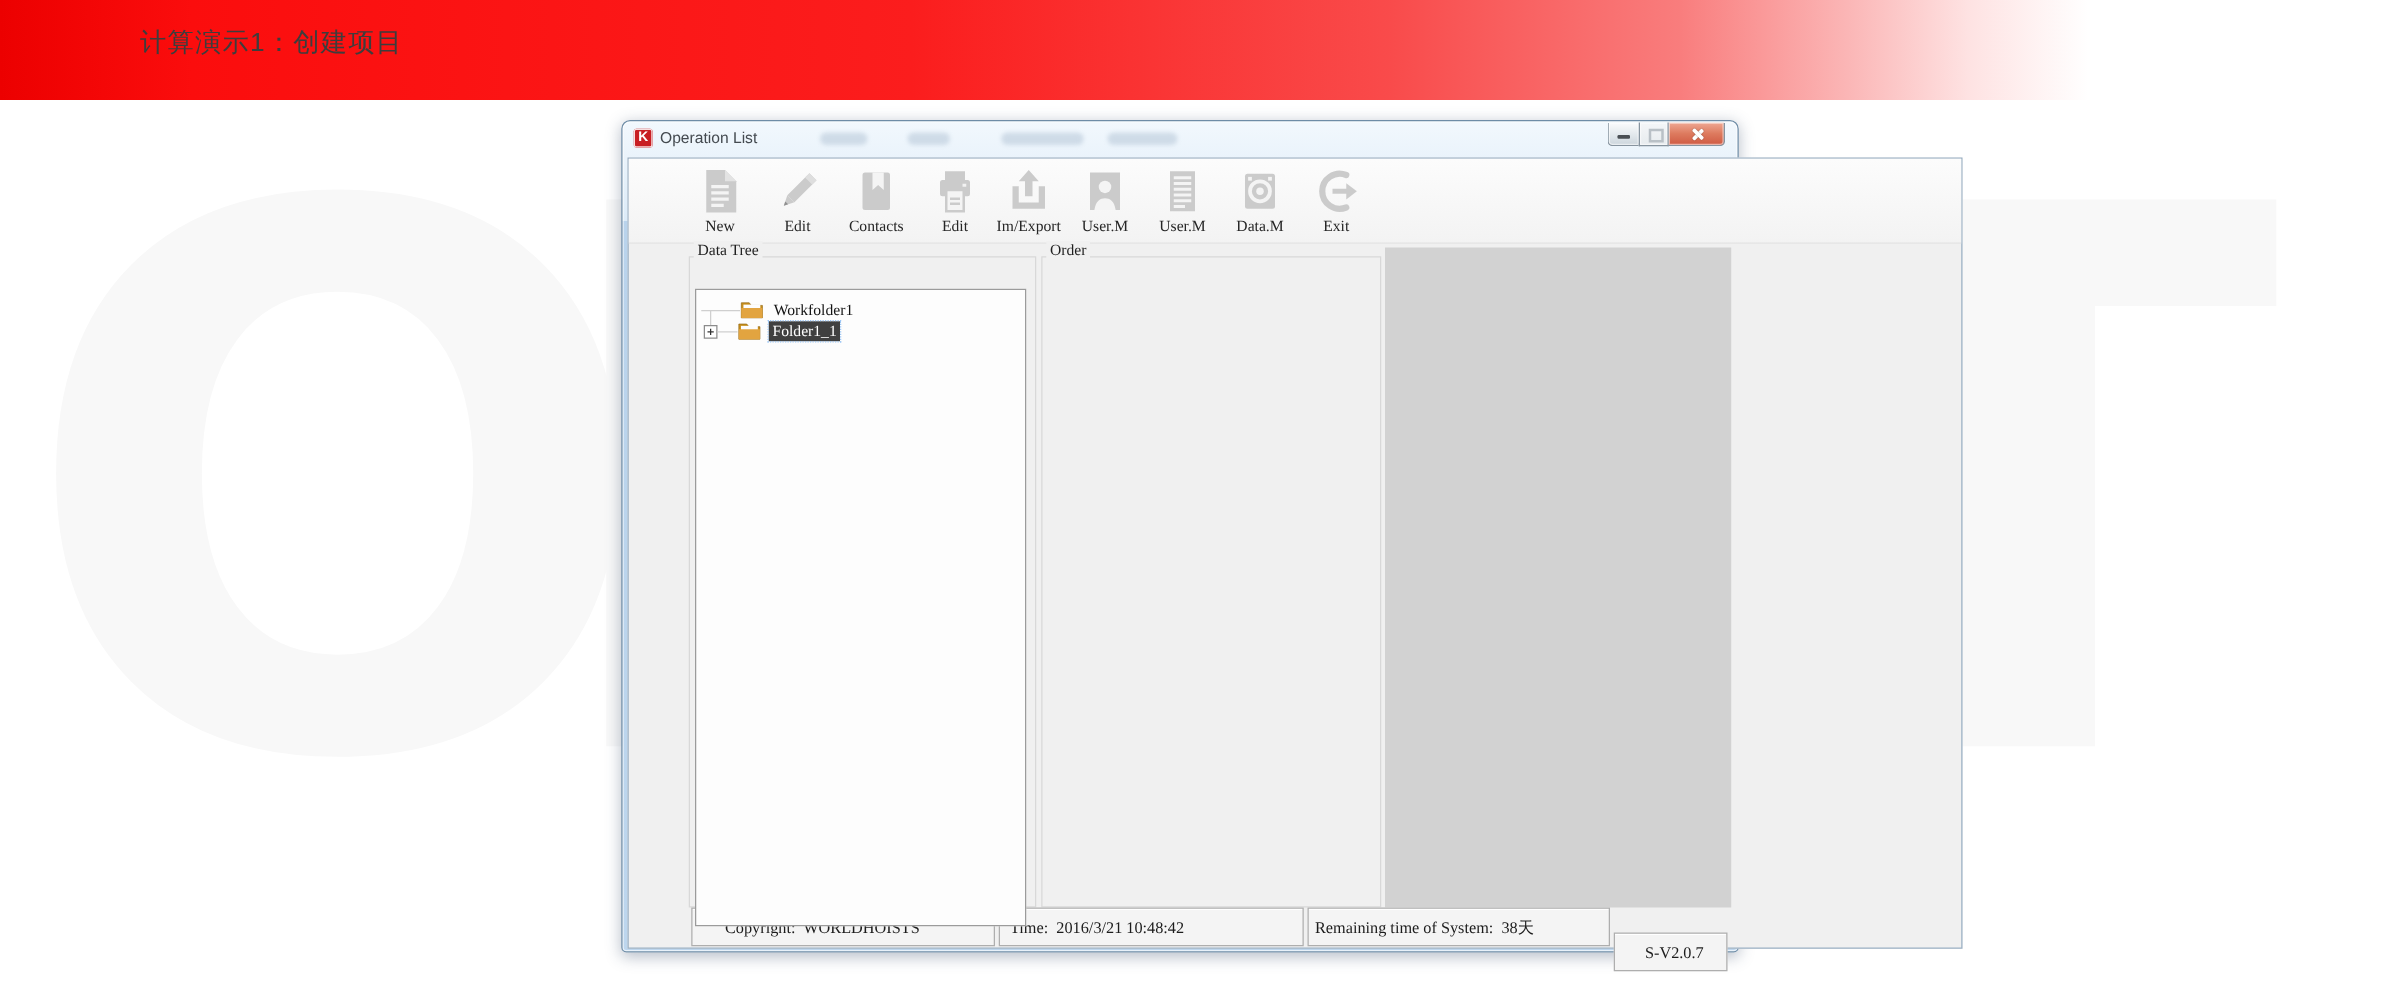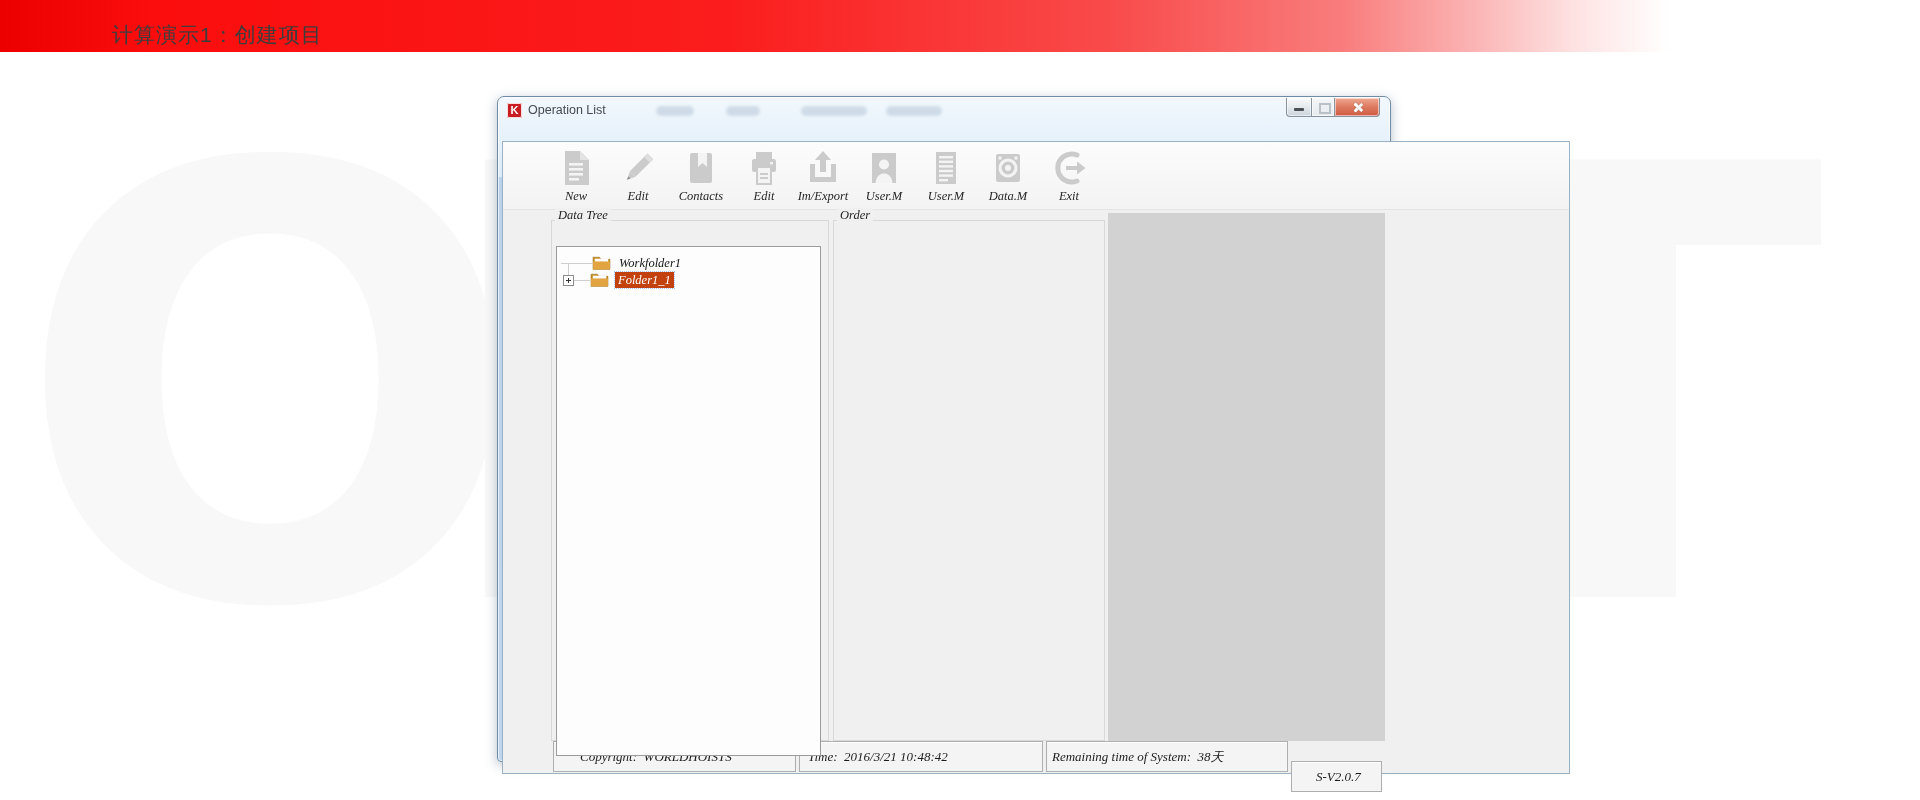--- a/index.html
+++ b/index.html
@@ -5,21 +5,21 @@
   html,body{margin:0;padding:0;}
   body{width:1920px;height:800px;overflow:hidden;background:#ffffff;position:relative;
        font-family:"Liberation Sans", sans-serif;}
   
   .wm{position:absolute;top:110px;font-family:"DejaVu Sans",sans-serif;font-weight:800;
       font-size:600px;line-height:560px;color:#f8f8f8;z-index:0;user-select:none;}
   .wm-o{left:15px;}
   .wm-r{left:430px;}
   .wm-t{left:1415px;}
   
-  .banner{position:absolute;left:0;top:0;width:1920px;height:52px;z-index:2;
+  .banner{position:absolute;left:0;top:0;width:1920px;height:80px;z-index:2;
           background:linear-gradient(90deg,#ec0000 0%,#fb0d0d 8%,#fb1d1d 38%,
                      #f94b4b 58%,#f97d7d 70%,#fbb6b6 77%,#fee2e2 82%,#ffffff 87%);}
   .banner-title{position:absolute;left:112px;top:0;height:66px;line-height:70px;
                 font-size:21px;color:#3d3d3d;letter-spacing:1px;}
   
   .window{position:absolute;left:497px;top:96px;width:894px;height:666px;z-index:3;
           border:1px solid #6e8ca6;border-radius:7px 7px 4px 4px;
           background:linear-gradient(180deg,#f2f8fd 0%,#dcebf8 12%,#c3daf0 27px,#b9d3ec 28px,#bdd6ee 100%);
           box-shadow:0 3px 12px rgba(50,70,100,.35), inset 0 0 0 1px rgba(255,255,255,.65);
           box-sizing:border-box;}
@@ -39,22 +39,22 @@
   .wbtn-min{width:25px;background:linear-gradient(#fbfcfd,#e2e8ec 55%,#ccd5dc);border-radius:0 0 0 4px;border-right:none;}
   .wbtn-max{width:24px;background:linear-gradient(#f4f6f8,#e7ebee);}
   .wbtn-close{width:45px;background:linear-gradient(#efa893 0%,#e18génér 0%,#e08468 45%,#d2604a 100%);border-radius:0 0 4px 0;border-left:none;background:linear-gradient(#efa893,#dd7a5e 50%,#cf5a43);}
   .glyph-min{position:absolute;left:7px;top:10px;width:10px;height:3px;background:#4a4f54;border-radius:1px;}
   .glyph-max{position:absolute;left:7px;top:5px;width:8px;height:7px;border:2px solid #b9c0c6;}
   .glyph-x{position:absolute;left:17px;top:4px;width:11px;height:11px;}
   .glyph-x:before,.glyph-x:after{content:"";position:absolute;left:5px;top:0;width:2.5px;height:11px;
         background:#fff;border-radius:1px;box-shadow:0 0 1px rgba(0,0,0,.4);}
   .glyph-x:before{transform:rotate(45deg);} .glyph-x:after{transform:rotate(-45deg);}
   
-  .win-body{position:absolute;left:4px;top:44px;width:1068px;height:633px;background:#f0f0f0;
-            border:1px solid #9ab0c4;box-sizing:border-box;font-style:italic;}
+  .win-body{position:absolute;left:4px;top:29px;width:1068px;height:633px;background:#f0f0f0;
+            border:1px solid #9ab0c4;box-sizing:border-box;}
   .toolbar{position:absolute;left:0;top:0;width:100%;height:67px;
            background:linear-gradient(#fcfcfc,#f3f3f3);border-bottom:1px solid #e4e4e4;}
   .tb{position:absolute;top:6px;width:56px;height:58px;text-align:center;cursor:default;}
   .tbicon{width:40px;height:40px;margin:0 auto;}
   .tblabel{font-family:"Liberation Serif",serif;font-size:12.5px;color:#262626;margin-top:1px;}
   
   .gframe{position:absolute;top:78px;height:521px;border:1px solid #d8d8d8;box-sizing:border-box;}
   .gf-dt{left:48px;width:278px;} .gf-or{left:330px;width:272px;}
   .glabel{position:absolute;top:66px;font-family:"Liberation Serif",serif;font-size:12.5px;
           color:#1f1f1f;background:#f0f0f0;padding:0 3px;z-index:4;}
@@ -67,21 +67,21 @@
   .trow{position:absolute;left:0;height:20px;width:100%;}
   .tline{position:absolute;height:1px;background:#cfcfcf;}
   .vline{position:absolute;width:1px;background:#cfcfcf;}
   .plusbox{position:absolute;width:11px;height:11px;background:#fff;border:1px solid #8c8c8c;
            box-sizing:border-box;}
   .plusbox:before{content:"";position:absolute;left:2px;top:4px;width:5px;height:1px;background:#333;}
   .plusbox:after{content:"";position:absolute;left:4px;top:2px;width:1px;height:5px;background:#333;}
   .folder{position:absolute;width:19px;height:15px;}
   .tlabel{position:absolute;font-family:"Liberation Serif",serif;font-size:12.5px;color:#141414;
           line-height:16px;white-space:nowrap;}
-  .sel{background:#c2410c;color:#fff;padding:0 3px;outline:1px dotted #9cc6f5;}
+  .sel{background:#404040;color:#fff;padding:0 3px;outline:1px dotted #9cc6f5;}
   
   .scell{position:absolute;top:599px;height:31px;background:#f4f4f4;border:1px solid #aeaeae;
          box-shadow:inset 0 1px 0 #ffffff;box-sizing:border-box;display:flex;align-items:center;
          font-family:"Liberation Serif",serif;font-size:13px;color:#1c1c1c;white-space:pre;}
   .sc1{left:50px;width:243px;padding-left:26px;}
   .sc2{left:296px;width:244px;padding-left:8px;}
   .sc3{left:543px;width:242px;padding-left:5px;}
   .sc4{left:788px;width:91px;padding-left:24px;margin-top:20px;}
 </style>
 </head>

